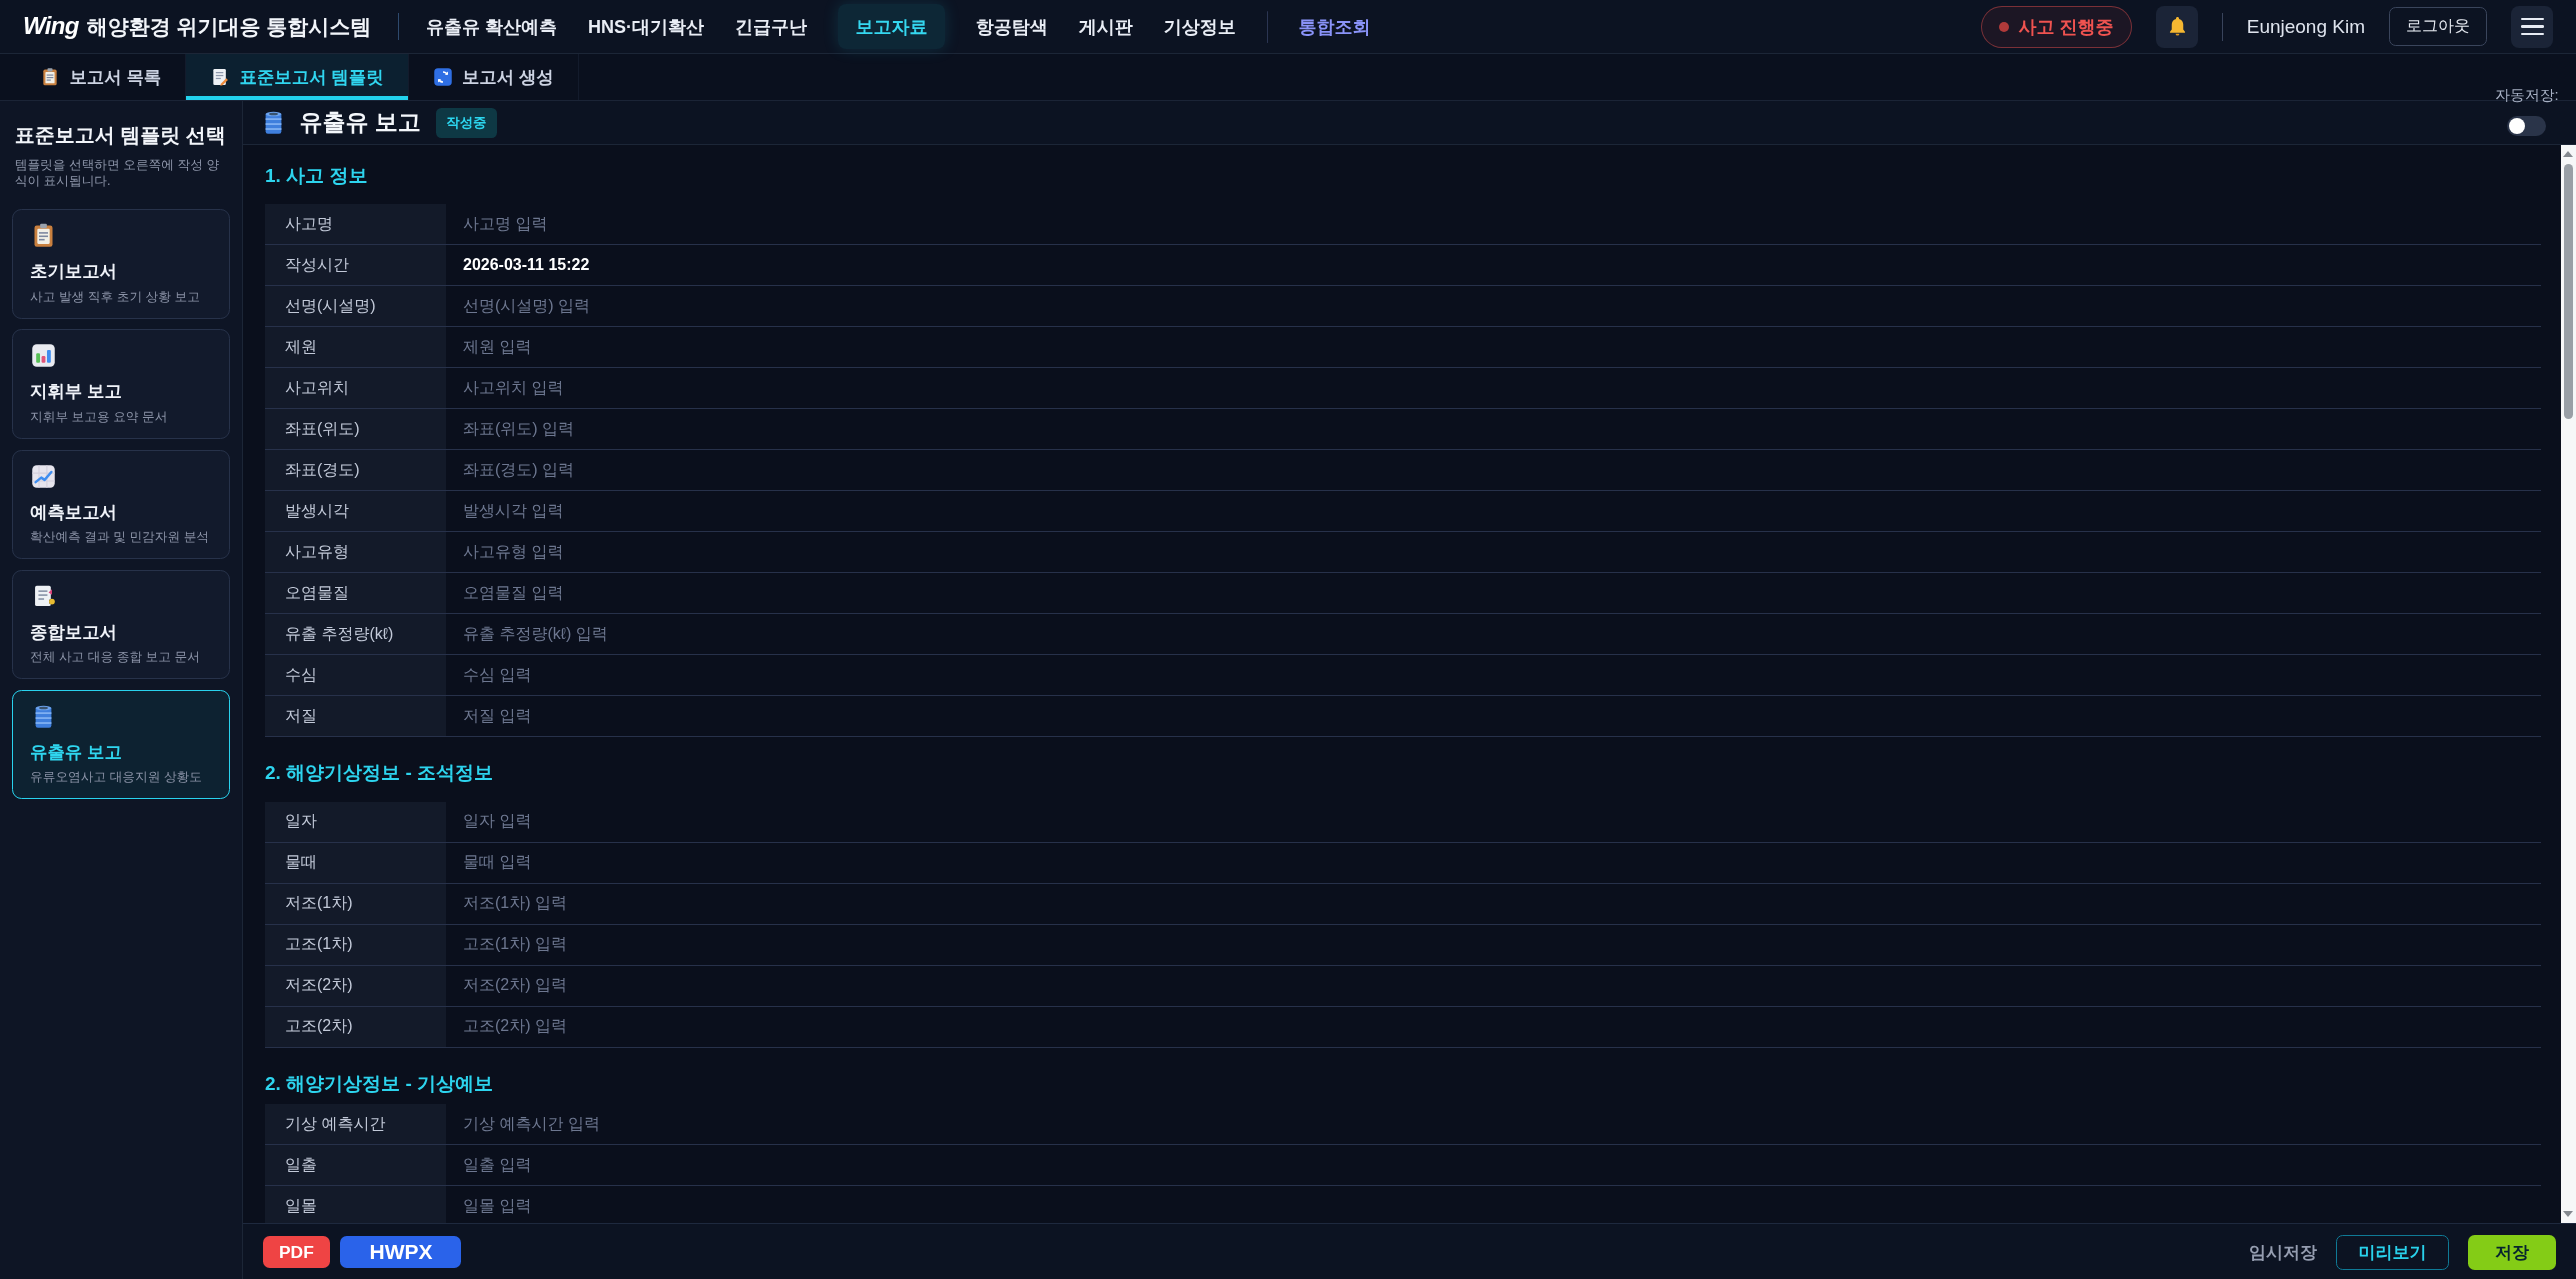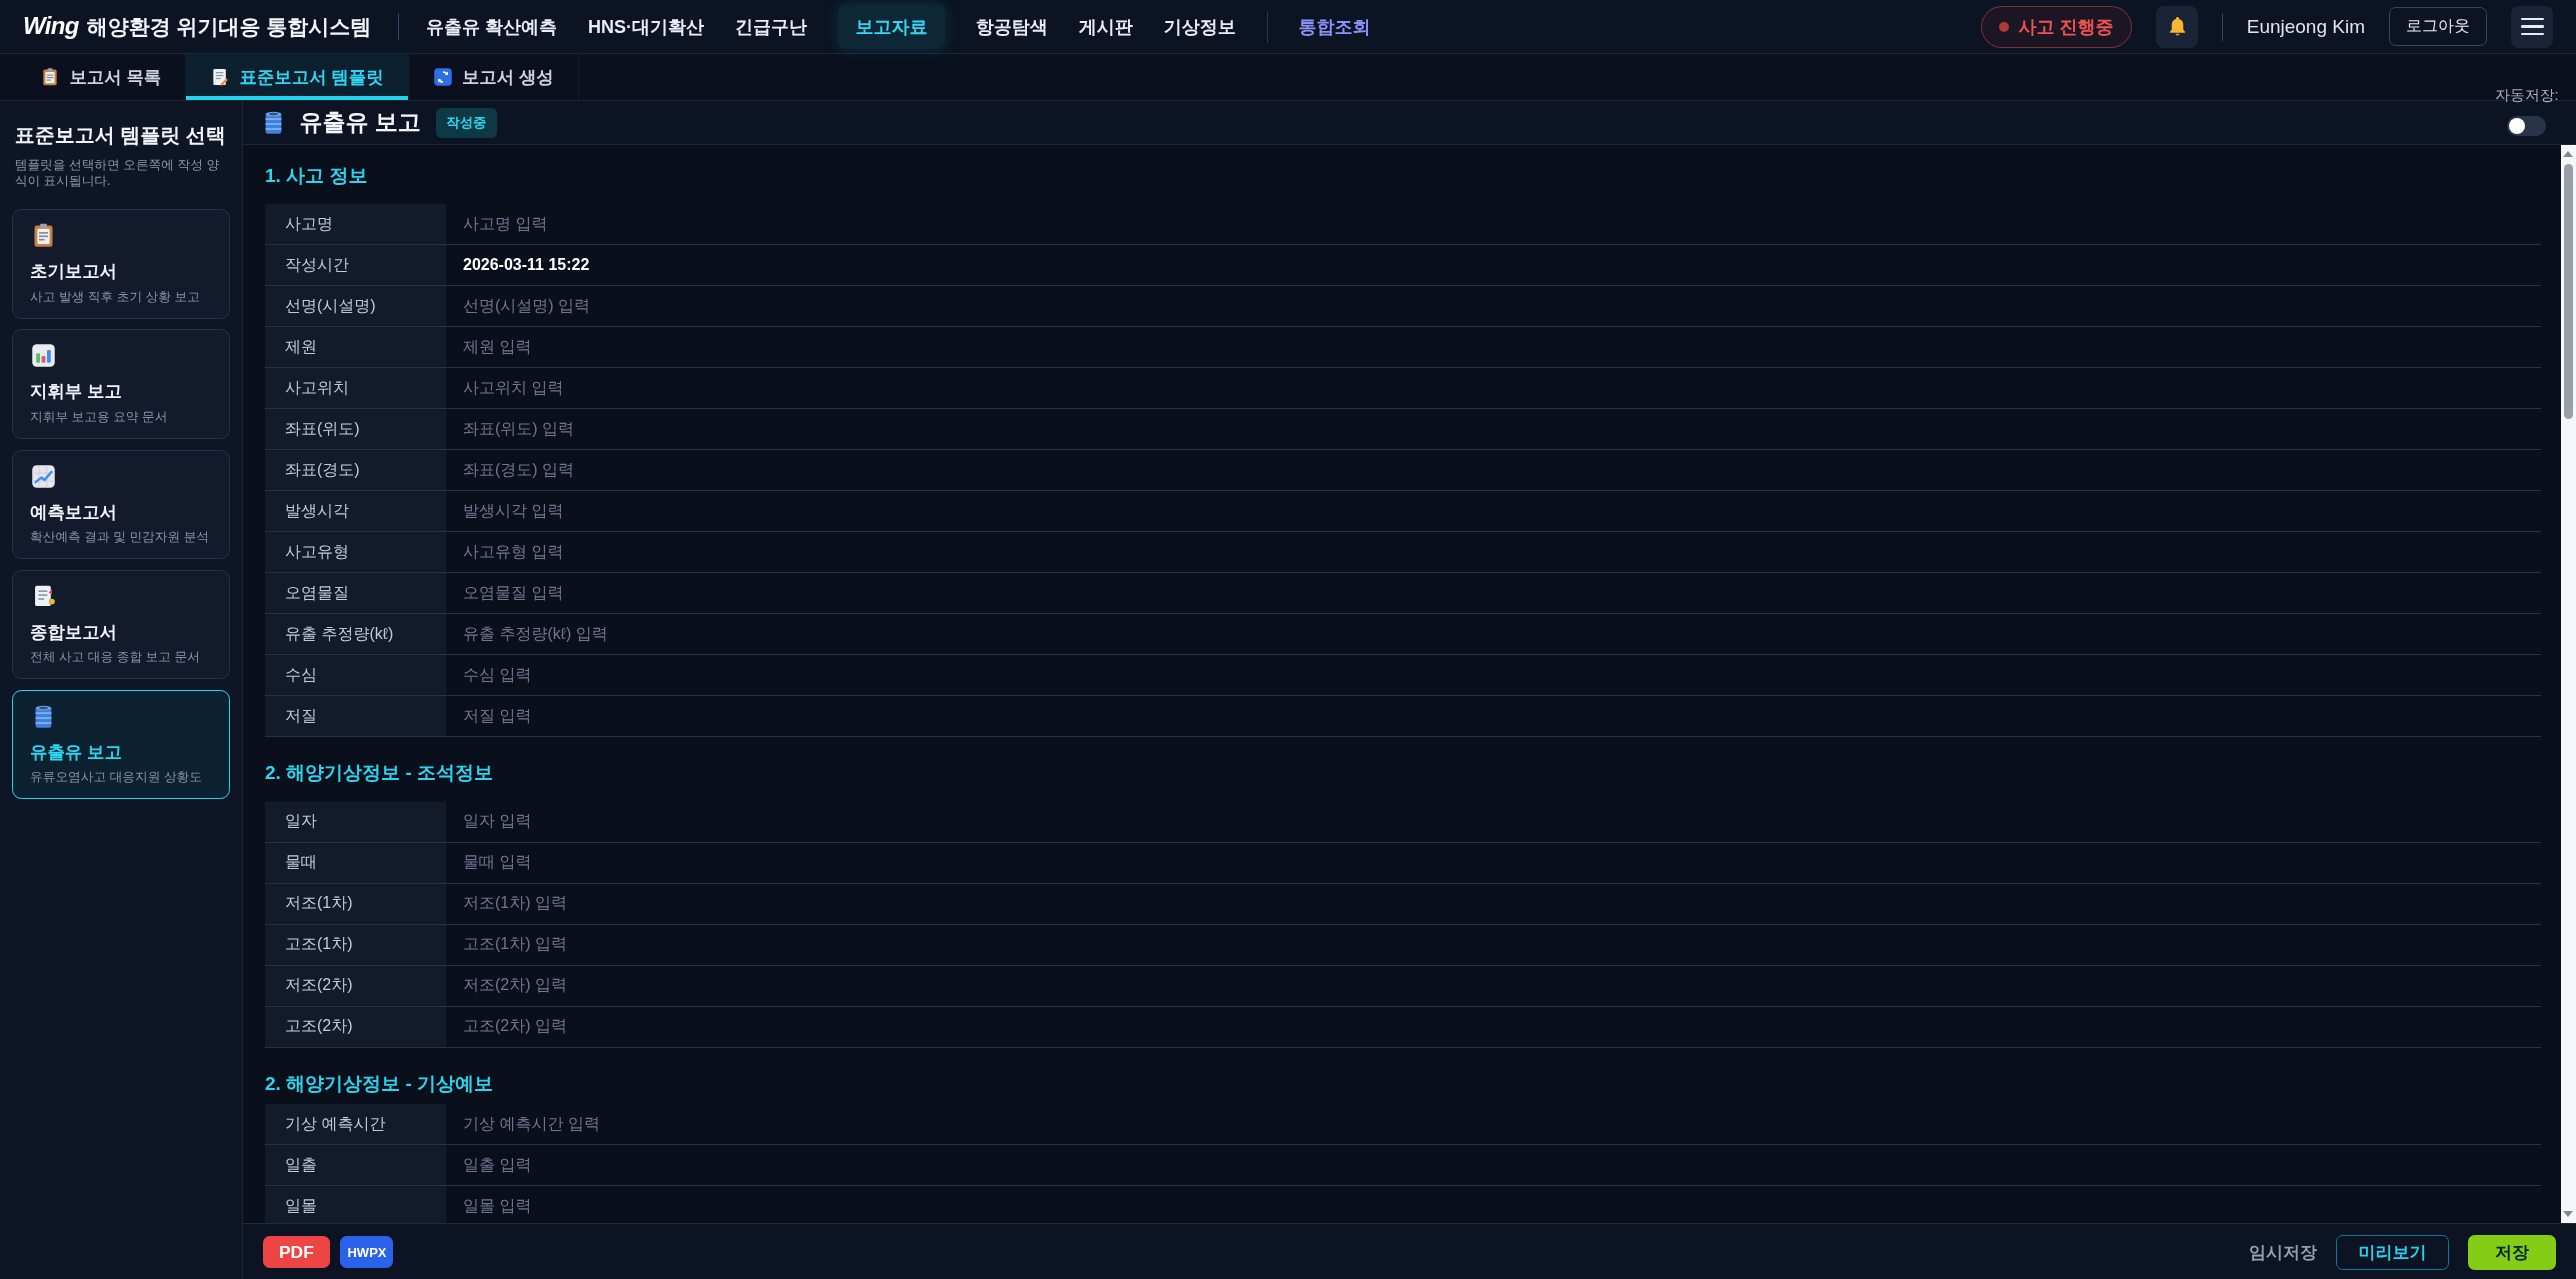--- a/index.html
+++ b/index.html
@@ -84,21 +84,21 @@
     border-bottom:6px solid #84898f; margin-top:6px; }
   .sb-thumb { width:8.7px; height:255px; background:#999fa6; border-radius:4.7px; margin-top:6.7px; cursor:grab; }
   .sb-arrow-down { width:0; height:0; border-left:5.4px solid transparent; border-right:5.4px solid transparent;
     border-top:6px solid #84898f; margin-top:auto; margin-bottom:6px; }
 
   
   .footer { height:57px; background:#0c1322; border-top:0.7px solid #1e293e;
     display:flex; align-items:center; padding:0 20px; gap:10.7px; }
   .btn { border:none; border-radius:6.7px; font-weight:bold; cursor:pointer; font-family:inherit; }
   .btn-pdf { background:#ef4444; color:#ffffff; font-size:17.4px; height:32px; padding:0 16px; }
-  .btn-hwpx { background:#2a63ea; color:#ffffff; font-size:13px; height:32px; padding:0 7px; }
+  .btn-hwpx { background:#2a63ea; color:#ffffff; font-size:21px; height:32px; padding:0 29px; }
   .footer-right { margin-left:auto; display:flex; align-items:center; gap:19px; }
   .btn-temp { background:transparent; color:#959db0; font-size:17px; }
   .btn-preview { background:transparent; border:1.3px solid #0f7a96; color:#29d2ec; font-size:17px; height:35px; padding:0 21.5px; }
   .btn-save { background:#84cc16; color:#07242f; font-size:17px; height:35px; padding:0 27px; }
 
   
   .ic { display:inline-flex; align-items:center; justify-content:center; }
 </style>
 </head>
 <body>

